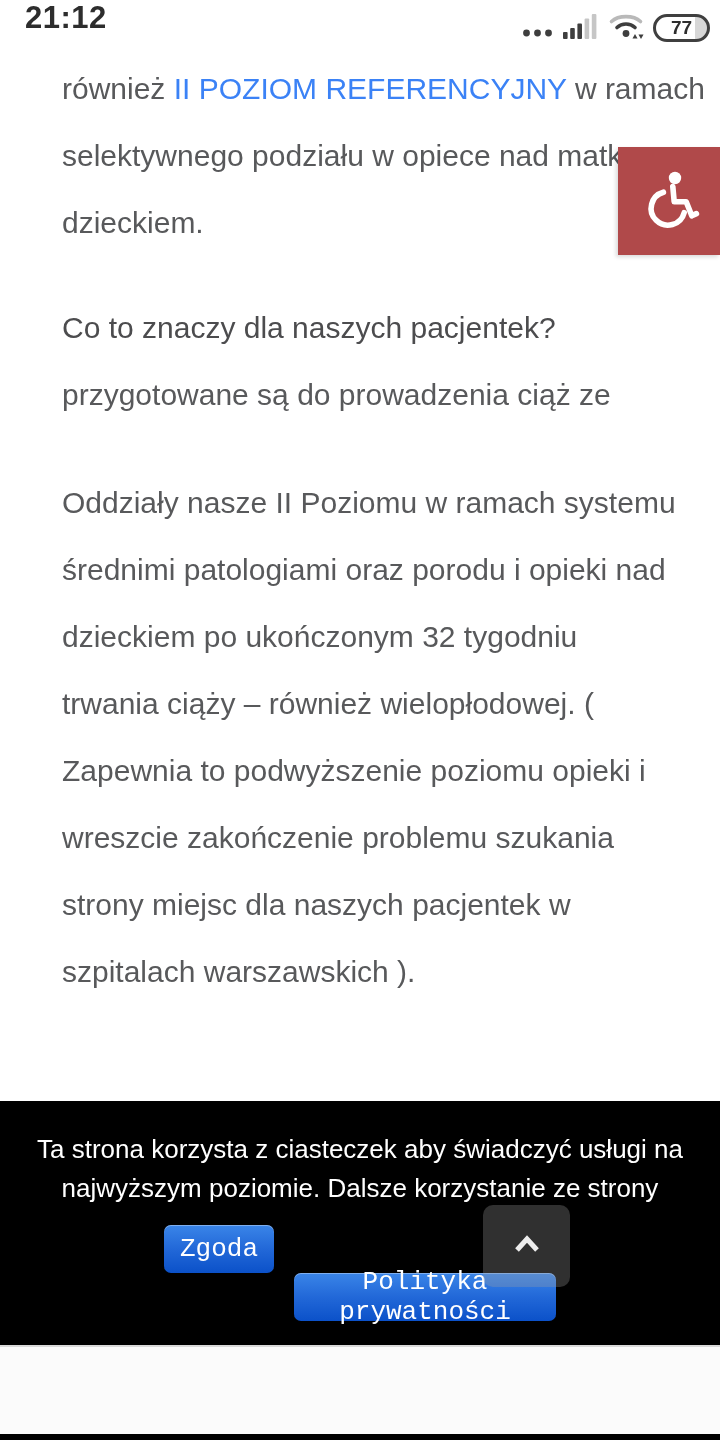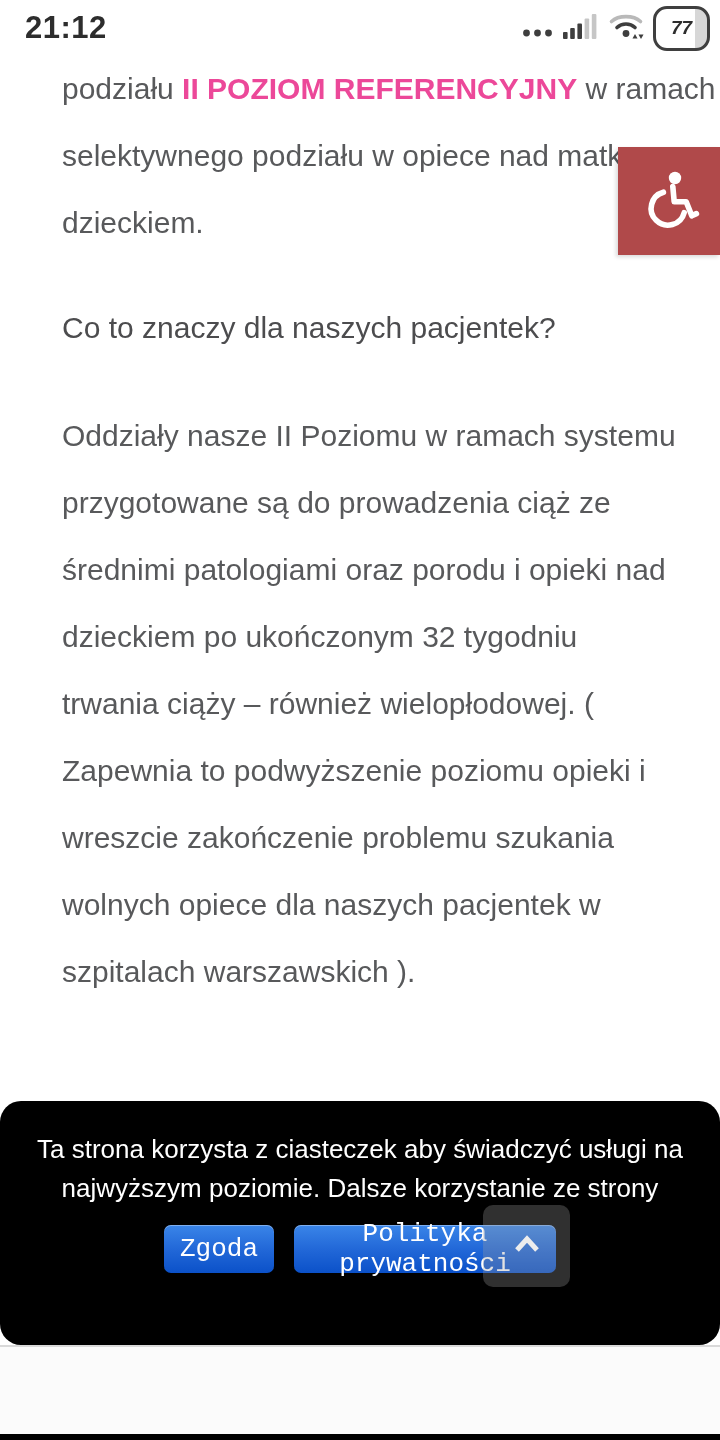--- a/index.html
+++ b/index.html
@@ -6,62 +6,62 @@
   * { box-sizing:border-box; }
   .screen {
     position:relative; width:720px; height:1440px; margin:0 auto;
     background:#ffffff; overflow:hidden;
     font-family:"Liberation Sans", sans-serif;
   }
 
   
   .statusbar {
     position:absolute; top:0; left:0; right:0; height:56px;
-    display:flex; align-items:center; justify-content:space-between;
+    display:flex; justify-content:space-between;
     padding:0 10px 0 25px; background:#ffffff;
   }
   .status-time { font-size:31px; font-weight:700; color:#2d2d2d; letter-spacing:0.5px; }
   .status-right { display:flex; align-items:center; gap:9px; }
   .battery {
-    width:57px; height:45px; border:3px solid #3f3f3f; border-radius:14px;
+    width:57px; height:28px; border:3px solid #3f3f3f; border-radius:14px;
     background:linear-gradient(to right,#ffffff 0 77%,#d7d7d7 77% 100%);
-    display:flex; align-items:center; justify-content:center;font-style:italic;
+    display:flex; align-items:center; justify-content:center;
   }
   .battery span { font-size:19px; font-weight:700; color:#2d2d2d; }
 
   
   .article { position:absolute; left:62px; top:55px; width:600px; color:#58595b; }
   .line { font-size:30px; line-height:67px; height:67px; white-space:nowrap; }
-  .line b { font-weight:700; color:#ec4899; }
+  .line b { font-weight:400; color:#3b82f6; }
   .heading-line { font-size:30px; font-weight:400; color:#4c4c4e; line-height:67px; height:67px; margin-top:38px; white-space:nowrap; }
   .p2-start { margin-top:41px; }
 
   
   .a11y-btn {
     position:absolute; left:618px; top:147px; width:102px; height:108px;
     background:#b0494a; display:flex; align-items:center; justify-content:center;
     box-shadow:-2px 2px 4px rgba(0,0,0,0.15); cursor:pointer;
   }
 
   
   .cookie-banner {
     position:absolute; left:0; top:1101px; width:720px; height:244px;
-    background:#000000; color:#ffffff; text-align:center; padding-top:29px;border-radius:21px;
+    background:#000000; color:#ffffff; text-align:center; padding-top:29px;
   }
   .cookie-line { font-size:26px; line-height:39px; white-space:nowrap; }
   .cookie-buttons { margin-top:17px; display:flex; justify-content:center; gap:20px; }
   .blue-btn {
     height:48px; border:none; border-radius:7px; color:#ffffff; font-size:26px;
     font-family:Liberation Mono, monospace; cursor:pointer;
     background:linear-gradient(to bottom,#3a85e8 0%,#2268d8 50%,#0b51c9 100%);
     box-shadow:inset 0 1px 0 rgba(255,255,255,0.35);
     display:flex; align-items:center; justify-content:center;
   }
   .btn-accept { width:110px; }
-  .btn-privacy { width:262px; }
+  .btn-privacy { width:262px;margin-top:48px; }
 
   
   .scroll-top {
     position:absolute; left:483px; top:1205px; width:87px; height:82px;
     border-radius:10px; background:rgba(158,158,158,0.30);
     display:flex; align-items:center; justify-content:center;
     cursor:pointer; z-index:5;
   }
 
   
@@ -109,34 +109,34 @@
           <path d="M30.5 23.5 l5 0 l-2.5 4.4 Z" fill="#3e3e3e"></path>
         </svg>
       </span>
       <span class="battery">
         <span>77</span>
       </span>
     </span>
   </div>
 
   <div class="article">
-    <div class="line"><span>podziału </span><b>II POZIOM REFERENCYJNY</b><span> w ramach</span></div>
+    <div class="line"><span>również </span><b>II POZIOM REFERENCYJNY</b><span> w ramach</span></div>
     <div class="line">selektywnego podziału w opiece nad matką</div>
     <div class="line">dzieckiem.</div>
 
     <div class="heading-line">Co to znaczy dla naszych pacjentek?</div>
 
+    <div class="line">przygotowane są do prowadzenia ciąż ze</div>
     <div class="line p2-start">Oddziały nasze II Poziomu w ramach systemu</div>
-    <div class="line">przygotowane są do prowadzenia ciąż ze</div>
     <div class="line">średnimi patologiami oraz porodu i opieki nad</div>
     <div class="line">dzieckiem po ukończonym 32 tygodniu</div>
     <div class="line">trwania ciąży – również wielopłodowej. (</div>
     <div class="line">Zapewnia to podwyższenie poziomu opieki i</div>
     <div class="line">wreszcie zakończenie problemu szukania</div>
-    <div class="line">wolnych opiece dla naszych pacjentek w</div>
+    <div class="line">strony miejsc dla naszych pacjentek w</div>
     <div class="line">szpitalach warszawskich ).</div>
   </div>
 
   <div class="a11y-btn">
     <span>
       <svg width="64" height="68" viewBox="0 0 32 32">
         <circle cx="19" cy="5.5" r="3.1" fill="#ffffff"></circle>
         <path d="M17.9 9.8 L18.6 17.4 L24.6 17.4 L27.4 24.4 L29.7 23.3" fill="none" stroke="#ffffff" stroke-width="2.8" stroke-linecap="round" stroke-linejoin="round"></path>
         <path d="M13.2 12.6 A 8.4 8.4 0 1 0 23.6 22.8" fill="none" stroke="#ffffff" stroke-width="2.8" stroke-linecap="round"></path>
       </svg>

